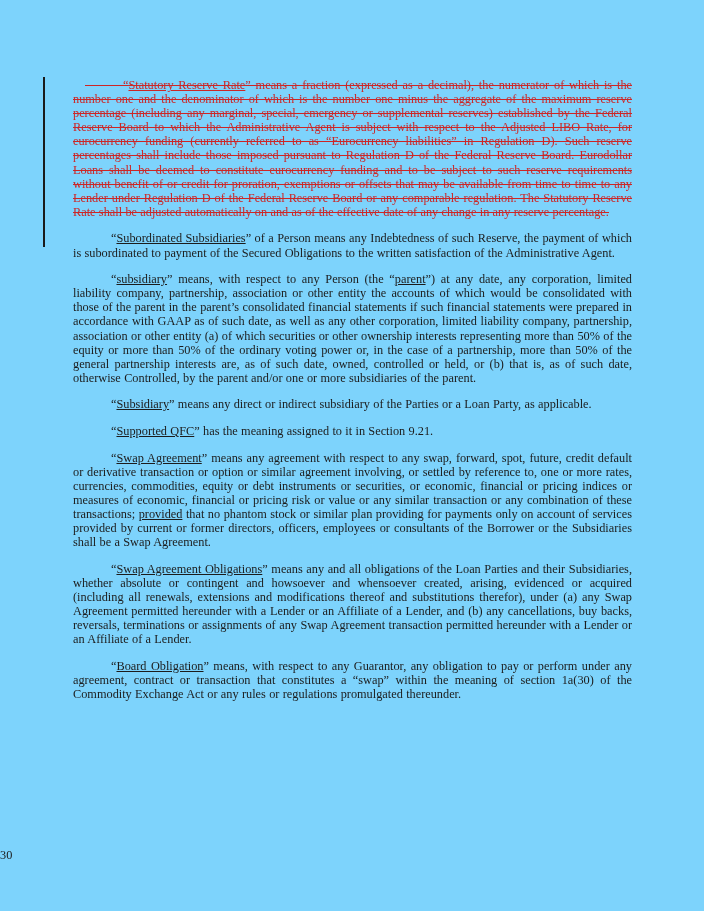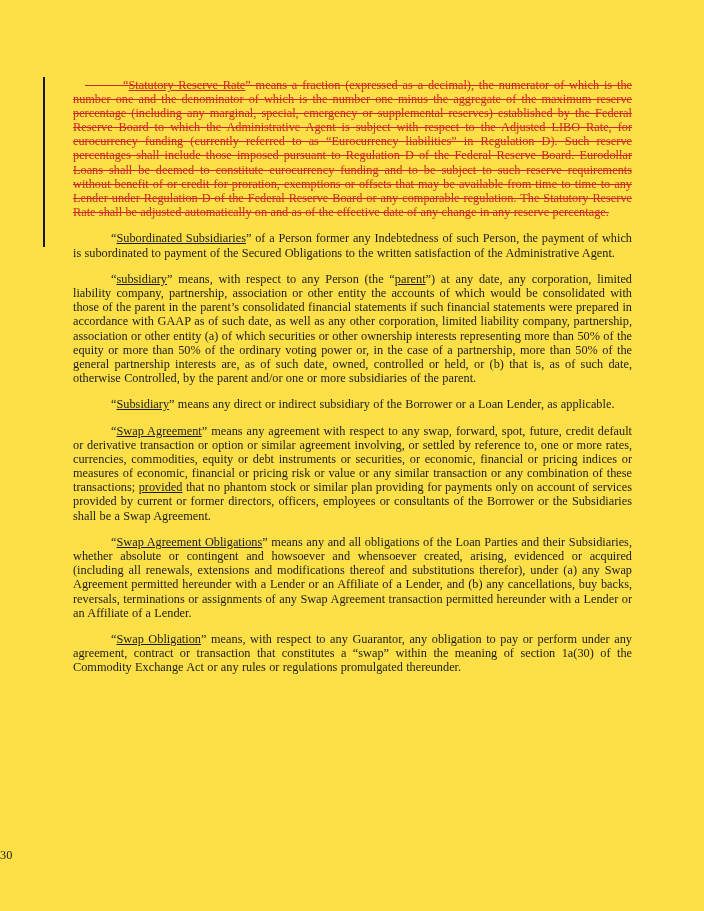--- a/index.html
+++ b/index.html
@@ -1,20 +1,20 @@
 <!DOCTYPE html>
 <html><head>
 <meta charset="utf-8">
 <style>
   html, body { margin: 0; padding: 0; background: #ffffff; }
   .page {
     position: relative;
     width: 704px;
     height: 911px;
-    background: #fde047;
+    background: #7dd3fc;
     font-family: "Liberation Serif", serif;
     color: #1c1c1c;
     overflow: hidden;
   }
   .change-bar {
     position: absolute;
     left: 43px;
     top: 77px;
     width: 2px;
     height: 170px;
@@ -62,21 +62,22 @@
     color: #1c1c1c;
   }
 </style>
 </head>
 <body>
 
 <div class="page">
   <div class="change-bar"></div>
   <div class="content">
       <div class="para deleted"><span class="tab-leader"></span><span>“</span><span class="u">Statutory Reserve Rate</span><span>” means a fraction (expressed as a decimal), the numerator of which is the number one and the denominator of which is the number one minus the aggregate of the maximum reserve percentage (including any marginal, special, emergency or supplemental reserves) established by the Federal Reserve Board to which the Administrative Agent is subject with respect to the Adjusted LIBO Rate, for eurocurrency funding (currently referred to as “Eurocurrency liabilities” in Regulation D). Such reserve percentages shall include those imposed pursuant to Regulation D of the Federal Reserve Board. Eurodollar Loans shall be deemed to constitute eurocurrency funding and to be subject to such reserve requirements without benefit of or credit for proration, exemptions or offsets that may be available from time to time to any Lender under Regulation D of the Federal Reserve Board or any comparable regulation. The Statutory Reserve Rate shall be adjusted automatically on and as of the effective date of any change in any reserve percentage.</span></div>
-      <div class="para"><span>“</span><span class="u">Subordinated Subsidiaries</span><span>” of a Person former any Indebtedness of such Person, the payment of which is subordinated to payment of the Secured Obligations to the written satisfaction of the Administrative Agent.</span></div>
+      <div class="para"><span>“</span><span class="u">Subordinated Subsidiaries</span><span>” of a Person means any Indebtedness of such Reserve, the payment of which is subordinated to payment of the Secured Obligations to the written satisfaction of the Administrative Agent.</span></div>
       <div class="para"><span>“</span><span class="u">subsidiary</span><span>” means, with respect to any Person (the “</span><span class="u">parent</span><span>”) at any date, any corporation, limited liability company, partnership, association or other entity the accounts of which would be consolidated with those of the parent in the parent’s consolidated financial statements if such financial statements were prepared in accordance with GAAP as of such date, as well as any other corporation, limited liability company, partnership, association or other entity (a) of which securities or other ownership interests representing more than 50% of the equity or more than 50% of the ordinary voting power or, in the case of a partnership, more than 50% of the general partnership interests are, as of such date, owned, controlled or held, or (b) that is, as of such date, otherwise Controlled, by the parent and/or one or more subsidiaries of the parent.</span></div>
-      <div class="para"><span>“</span><span class="u">Subsidiary</span><span>” means any direct or indirect subsidiary of the Borrower or a Loan Lender, as applicable.</span></div>
+      <div class="para"><span>“</span><span class="u">Subsidiary</span><span>” means any direct or indirect subsidiary of the Parties or a Loan Party, as applicable.</span></div>
+      <div class="para"><span>“</span><span class="u">Supported QFC</span><span>” has the meaning assigned to it in Section 9.21.</span></div>
       <div class="para"><span>“</span><span class="u">Swap Agreement</span><span>” means any agreement with respect to any swap, forward, spot, future, credit default or derivative transaction or option or similar agreement involving, or settled by reference to, one or more rates, currencies, commodities, equity or debt instruments or securities, or economic, financial or pricing indices or measures of economic, financial or pricing risk or value or any similar transaction or any combination of these transactions; </span><span class="u">provided</span><span> that no phantom stock or similar plan providing for payments only on account of services provided by current or former directors, officers, employees or consultants of the Borrower or the Subsidiaries shall be a Swap Agreement.</span></div>
       <div class="para"><span>“</span><span class="u">Swap Agreement Obligations</span><span>” means any and all obligations of the Loan Parties and their Subsidiaries, whether absolute or contingent and howsoever and whensoever created, arising, evidenced or acquired (including all renewals, extensions and modifications thereof and substitutions therefor), under (a) any Swap Agreement permitted hereunder with a Lender or an Affiliate of a Lender, and (b) any cancellations, buy backs, reversals, terminations or assignments of any Swap Agreement transaction permitted hereunder with a Lender or an Affiliate of a Lender.</span></div>
-      <div class="para"><span>“</span><span class="u">Swap Obligation</span><span>” means, with respect to any Guarantor, any obligation to pay or perform under any agreement, contract or transaction that constitutes a “swap” within the meaning of section 1a(30) of the Commodity Exchange Act or any rules or regulations promulgated thereunder.</span></div>
+      <div class="para"><span>“</span><span class="u">Board Obligation</span><span>” means, with respect to any Guarantor, any obligation to pay or perform under any agreement, contract or transaction that constitutes a “swap” within the meaning of section 1a(30) of the Commodity Exchange Act or any rules or regulations promulgated thereunder.</span></div>
     </div>
   <div class="footer">30</div>
 </div>
 
 </body></html>

